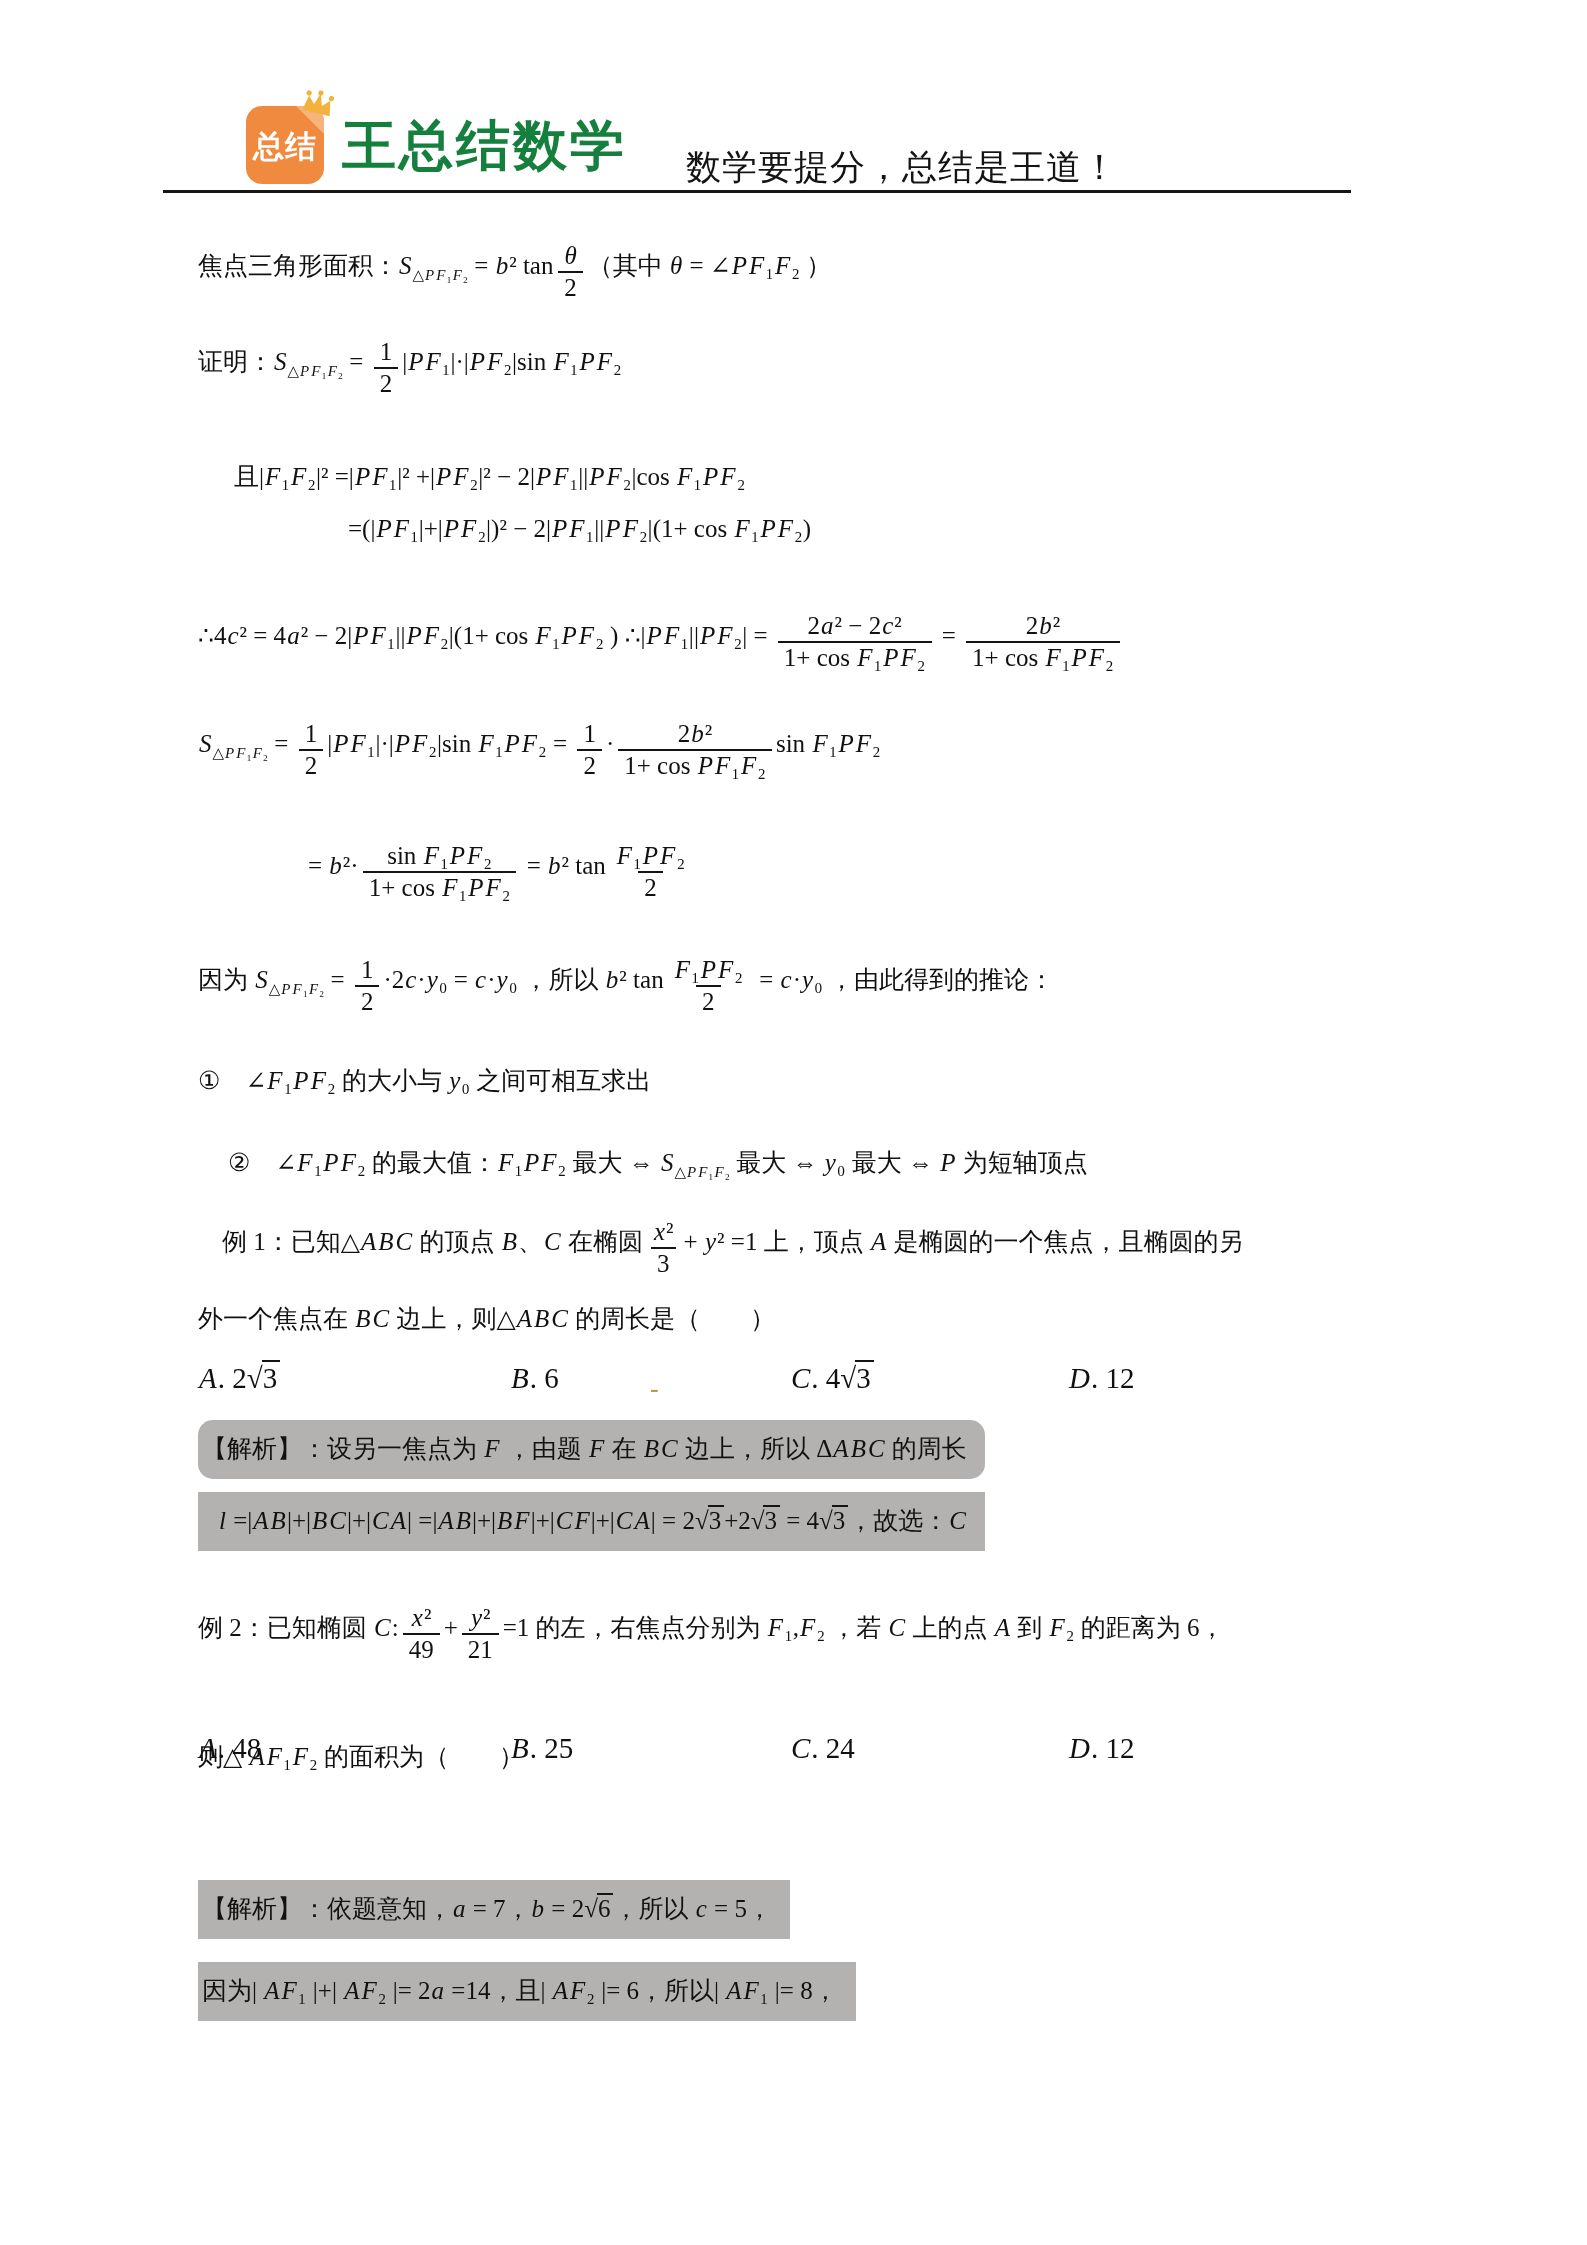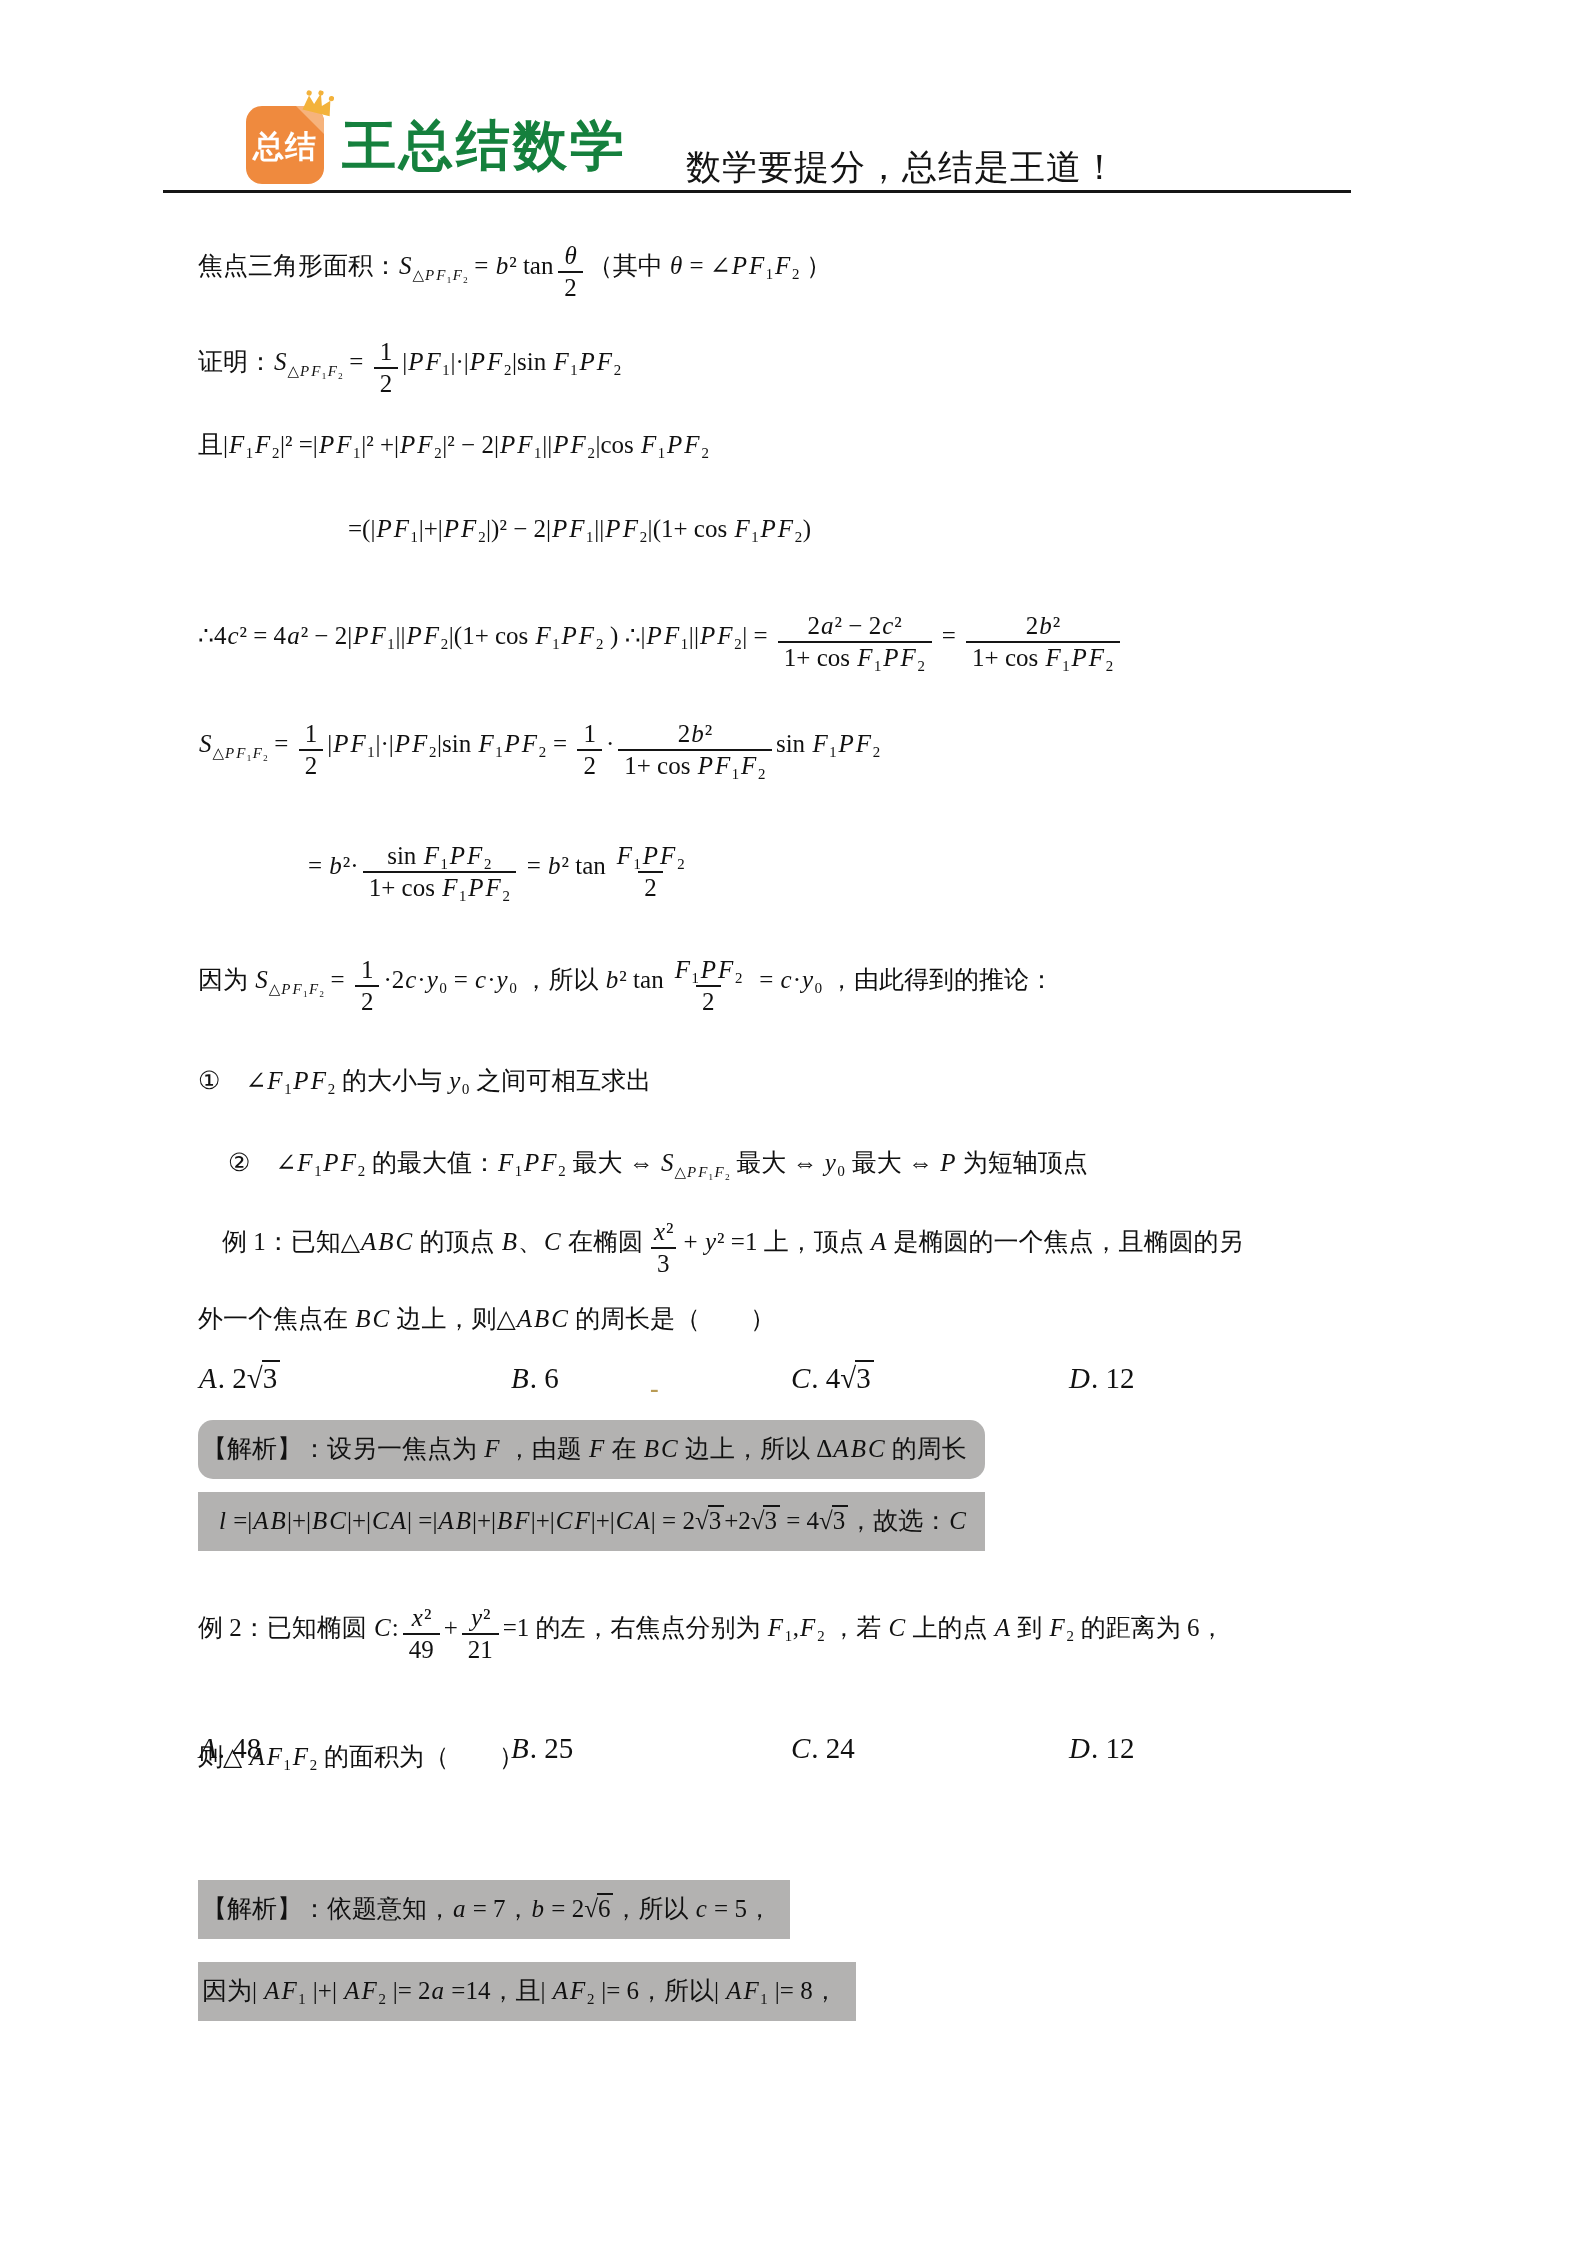--- a/index.html
+++ b/index.html
@@ -48,21 +48,21 @@
   .p-opts1{top:1448px;} .p-sol1a{top:1510px;} .p-sol1b{top:1582px;}
   .p16{top:1692px;} .p17{top:1838px;} .p-opts2{top:1902px;}
   .p-sol2a{top:1980px;} .p-sol2b{top:2064px;}
   
   .p2{top:438px;} .p3{top:514px;} .p4{top:700px;} .p5{top:822px;}
   .p7{top:1056px;} .p8{top:1146px;} .p9{top:1208px;margin-left:30px;} .p10{top:1294px;}
   .p11{top:1382px;} .p-opts1{top:1442px;} .p-sol1a{top:1500px;border-radius:15px;}
   .p-sol1b{top:1572px;padding-left:20px;} .p16{top:1680px;} .p17{top:1826px;}
   .p-opts2{top:1890px;} .p-sol2a{top:1966px;} .p-sol2b{top:2050px;}
   
-  .p0{top:238px;} .p1{top:334px;} .p2{top:428px;} .p3{top:515px;}
+  .p0{top:238px;} .p1{top:334px;} .p2{top:460px;margin-left:36px;} .p3{top:515px;}
   .p4{top:608px;} .p5{top:716px;} .p6{top:838px;} .p7{top:952px;}
   .p8{top:1064px;} .p9{top:1146px;} .p10{top:1214px;} .p11{top:1302px;}
   .p-opts1{top:1362px;} .p-sol1a{top:1420px;} .p-sol1b{top:1492px;}
   .p16{top:1600px;} .p17{top:1740px;} .p-opts2{top:1732px;}
   .p-sol2a{top:1880px;} .p-sol2b{top:1962px;}
 </style>
 </head>
 <body>
 
 <div>

